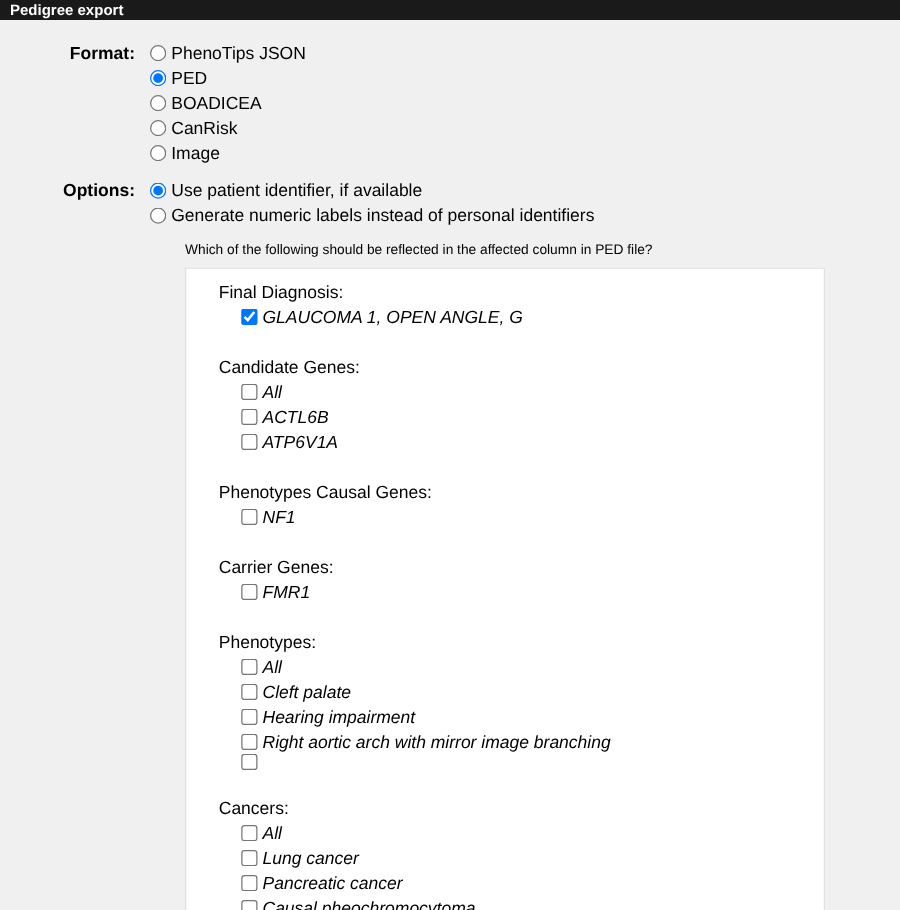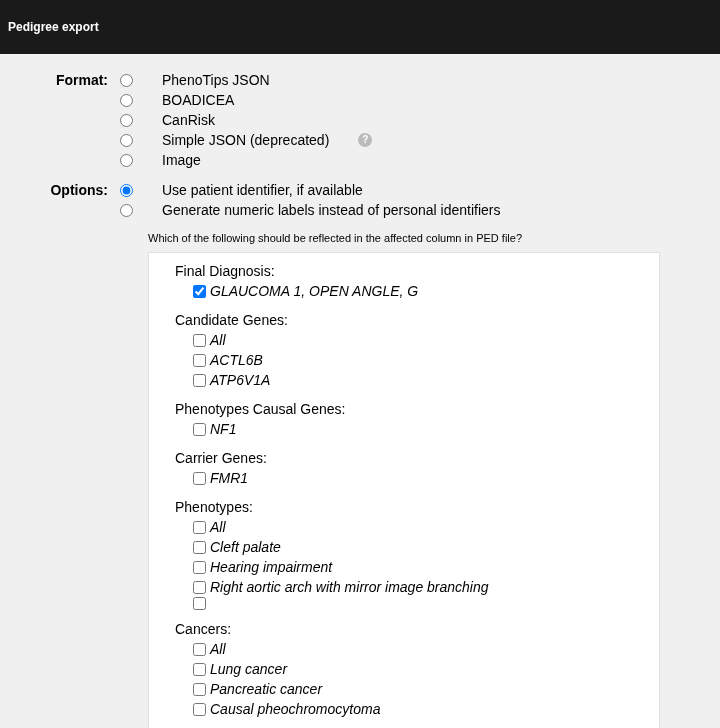--- a/index.html
+++ b/index.html
@@ -11,21 +11,21 @@
       font-family: Arial, Helvetica, sans-serif;
       font-size: 14px;
       background: #f0f0f0;
       width: 720px;
     }
     .titlebar {
       background: #1a1a1a;
       color: #fff;
       font-weight: bold;
       font-size: 12px;
-      padding: 20px 8px;
+      padding: 1px 8px;
     }
     .dialog-body {
       background: #f0f0f0;
       padding: 16px 20px 10px 20px;
     }
     .row {
       display: flex;
       align-items: flex-start;
       margin-bottom: 10px;
     }
@@ -36,21 +36,20 @@
       padding-right: 12px;
       padding-top: 2px;
     }
     .field-col {
       flex: 1;
     }
     .radio-row {
       display: flex;
       align-items: center;
       line-height: 20px;
-      gap: 25px;
     }
     .radio-row input[type="radio"] {
       margin: 0 4px 0 0;
       width: 13px;
       height: 13px;
     }
     .help-icon {
       display: inline-flex;
       align-items: center;
       justify-content: center;
@@ -68,21 +67,21 @@
       font-size: 11px;
     }
     .inset-box {
       background: #fff;
       border: 1px solid #e0e0e0;
       margin-left: 28px;
       margin-right: 40px;
       padding: 10px 14px 12px 26px;
     }
     .group-header {
-      margin-top: 11px;
+      margin-top: 22px;
       margin-bottom: 2px;
       font-size: 14px;
     }
     .group-header:first-child {
       margin-top: 0;
     }
     .cb-row {
       display: flex;
       align-items: center;
       line-height: 20px;
@@ -105,31 +104,30 @@
 <div class="dialog-body">
 
   <div class="row">
     <div class="label-col">Format:</div>
     <div class="field-col" id="format-col">
         <div class="radio-row">
           <input type="radio" name="format" style="">
           <span>PhenoTips JSON</span>
         </div>
         <div class="radio-row">
+          <input type="radio" name="format" checked="" style="">
+          <span>PED</span>
+        </div>
+        <div class="radio-row">
           <input type="radio" name="format" style="">
           <span>BOADICEA</span>
         </div>
         <div class="radio-row">
           <input type="radio" name="format" style="">
           <span>CanRisk</span>
-        </div>
-        <div class="radio-row">
-          <input type="radio" name="format" style="">
-          <span>Simple JSON (deprecated)</span>
-          <span class="help-icon">?</span>
         </div>
         <div class="radio-row">
           <input type="radio" name="format" style="">
           <span>Image</span>
         </div>
       </div>
   </div>
 
   <div class="row">
     <div class="label-col">Options:</div>

